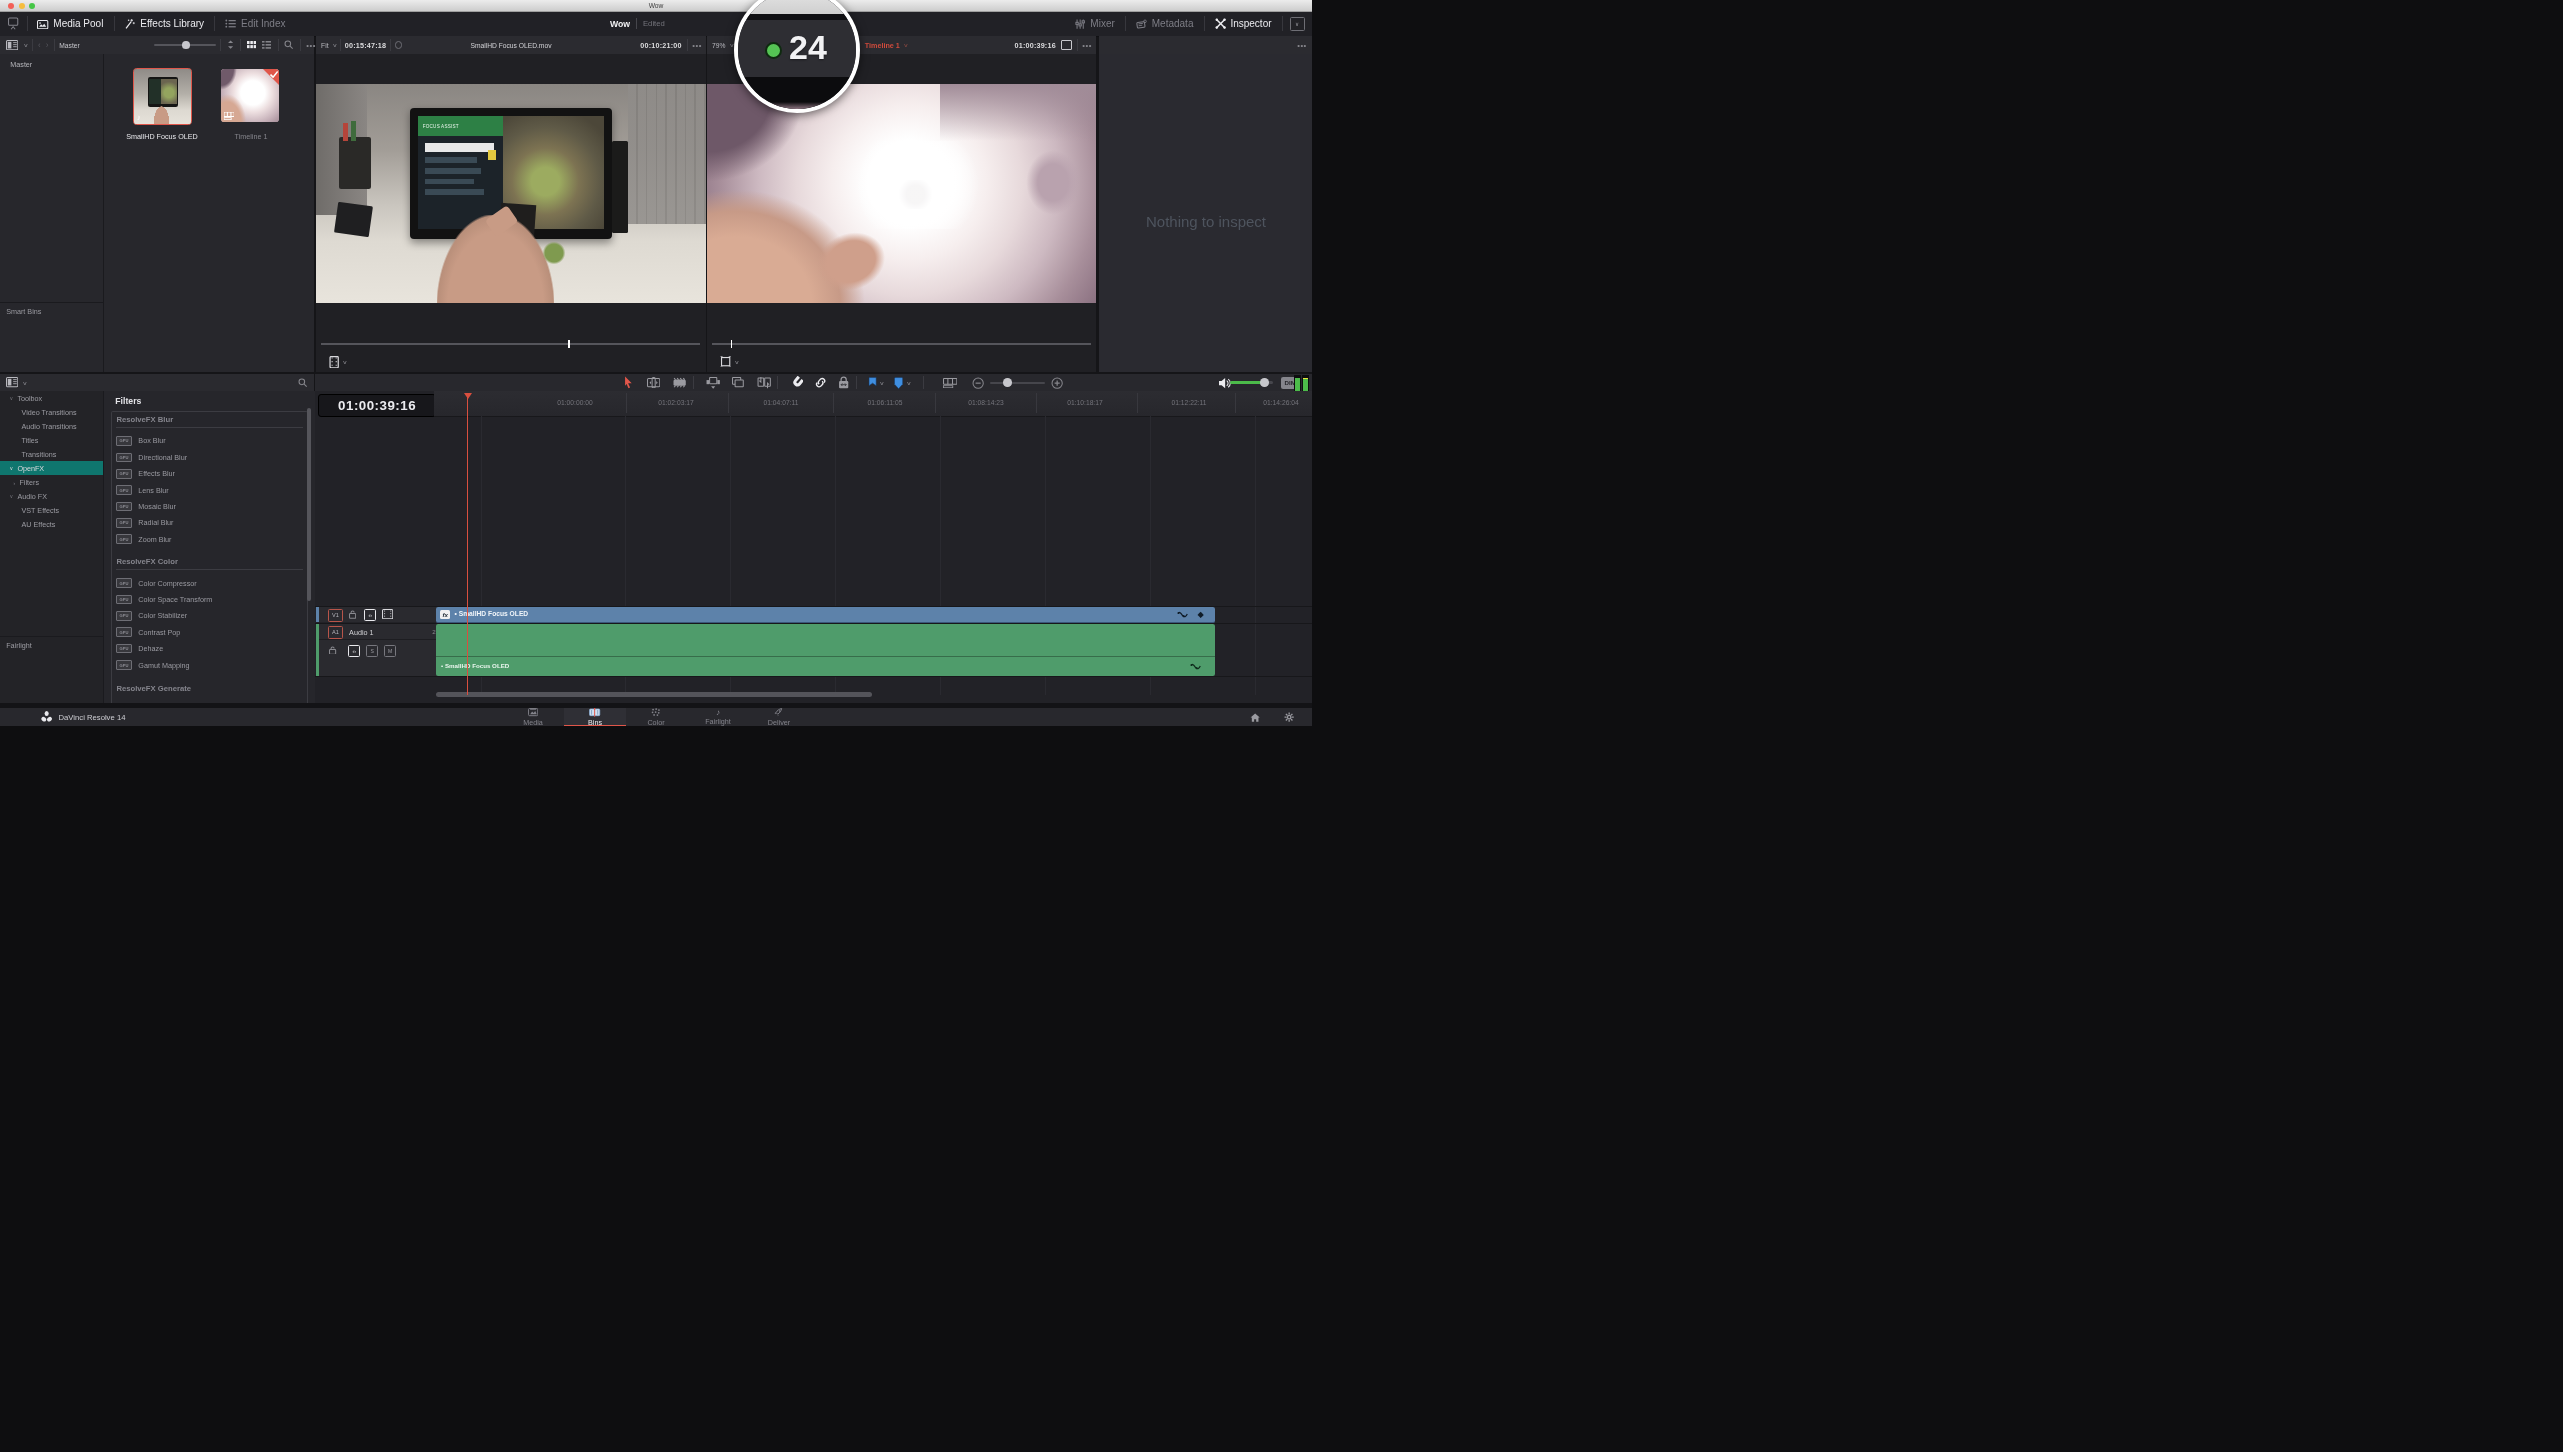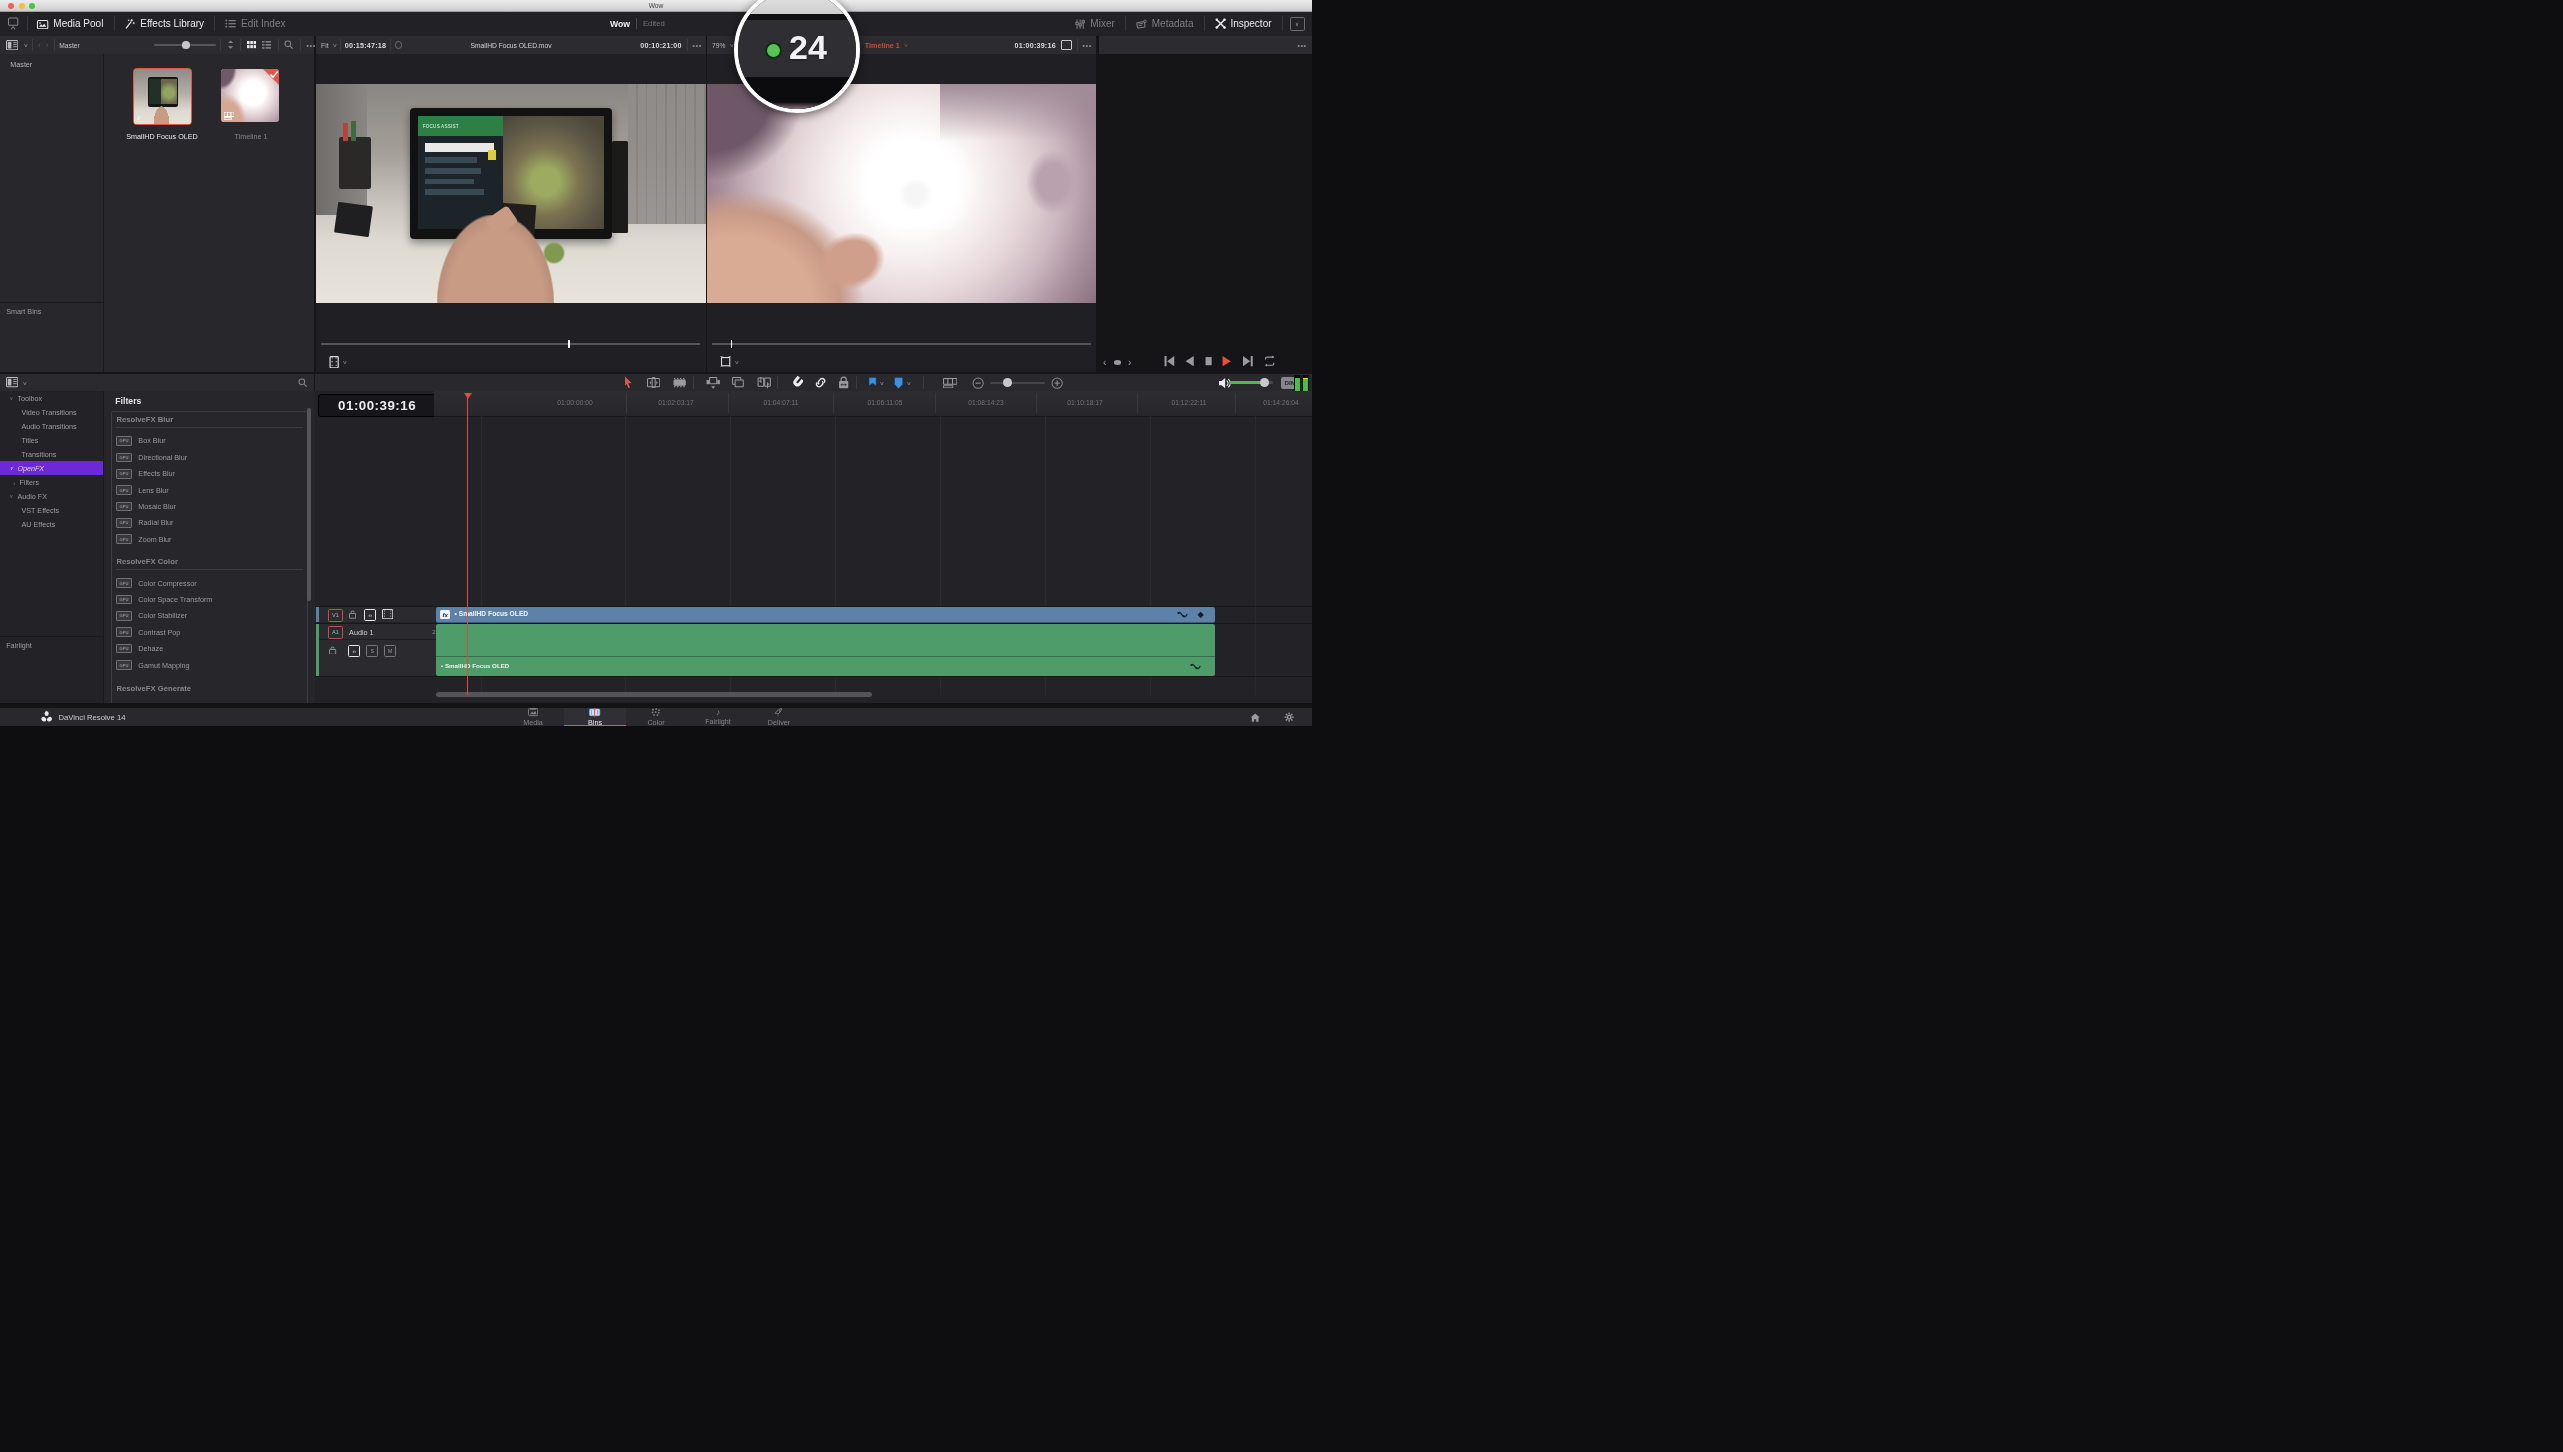--- a/index.html
+++ b/index.html
@@ -30,21 +30,21 @@
   .panel{position:absolute;top:54px;height:318px;background:#27272c;}
   
   .thumb{position:absolute;border-radius:3.6px;overflow:hidden;}
   .thumb-label{position:absolute;font-size:7.2px;text-align:center;}
   
   #fx-head{left:0;top:374px;width:314px;height:17px;background:#2a2a2f;border-bottom:0.5px solid #17171a;}
   #tl-tools{left:315px;top:374px;width:998px;height:17px;background:#28282d;border-bottom:0.5px solid #17171a;}
   #fx-side{left:0;top:391px;width:103px;height:313px;background:#232327;}
   .sb-row{display:flex;align-items:center;height:14px;font-size:7.2px;color:#9c9ca3;gap:4.1px;}
   .sb-row .cv{width:13.3px;text-align:right;color:#74747b;font-size:5.1px;}
-  .sb-row.sel{background:#6d28d9;color:#dadadd;font-style:italic;}
+  .sb-row.sel{background:#0f766e;color:#dadadd;}
   #fx-list{left:103px;top:391px;width:211px;height:313px;background:#26262b;border-left:0.5px solid #1a1a1e;overflow:hidden;}
   .fx-group{font-size:7.7px;color:#85858d;font-weight:bold;padding:0 2.1px;}
   .fx-hr{height:0.5px;background:#3c3c42;margin:3.6px 2.1px 0 2.1px;}
   .fx-item{display:flex;align-items:center;gap:6.7px;height:16.4px;padding-left:2.1px;font-size:7.2px;color:#9a9aa1;}
   .gpu{width:13.3px;height:7.7px;border:0.5px solid #6e6e75;border-radius:1px;color:#8d8d94;font-size:4.1px;
        display:inline-flex;align-items:center;justify-content:center;background:#37373c;font-weight:bold;}
   
   #tl{left:315px;top:391px;width:998px;height:313px;background:#222227;}
   .ruler-lab{position:absolute;top:8.2px;font-size:6.7px;color:#74747b;transform:translateX(-50%);white-space:nowrap;}
   .tick{position:absolute;top:1.5px;width:0.5px;height:20.5px;background:#38383e;}
@@ -450,20 +450,23 @@
           <path d="M17 2h4v20h-4z" fill="#9a9aa0"></path>
         </svg>
       <svg width="13.3" height="12.3" viewBox="0 0 26 24">
           <path d="M5 9V7a3 3 0 013-3h13M21 15v2a3 3 0 01-3 3H5" fill="none" stroke="#9a9aa0" stroke-width="2.4"></path>
           <path d="M18 1l4 3-4 3zM8 23l-4-3 4-3z" fill="#9a9aa0"></path>
         </svg>
     </div>
 
   </div>
 
+  <div class="panel" style="left:1099px;width:214px;background:#2a2a30;">
+    <div style="position:absolute;top:159px;width:100%;text-align:center;font-size:15px;color:#4e545e;">Nothing to inspect</div>
+  </div>
 
   <div id="fx-head" class="abs flex">
     <span class="ic" style="margin-left:6.2px;">
       <svg width="12.3" height="10.3" viewBox="0 0 24 20">
           <rect x="1" y="1" width="22" height="18" rx="2" fill="none" stroke="#b9b9bf" stroke-width="2"></rect>
           <rect x="3.5" y="3.5" width="7" height="13" fill="#b9b9bf"></rect>
           <path d="M14 5h7M14 9h7M14 13h7" stroke="#b9b9bf" stroke-width="1.6"></path>
         </svg>
     </span>
     <span class="chev" style="margin-left:4.1px;">∨</span>

